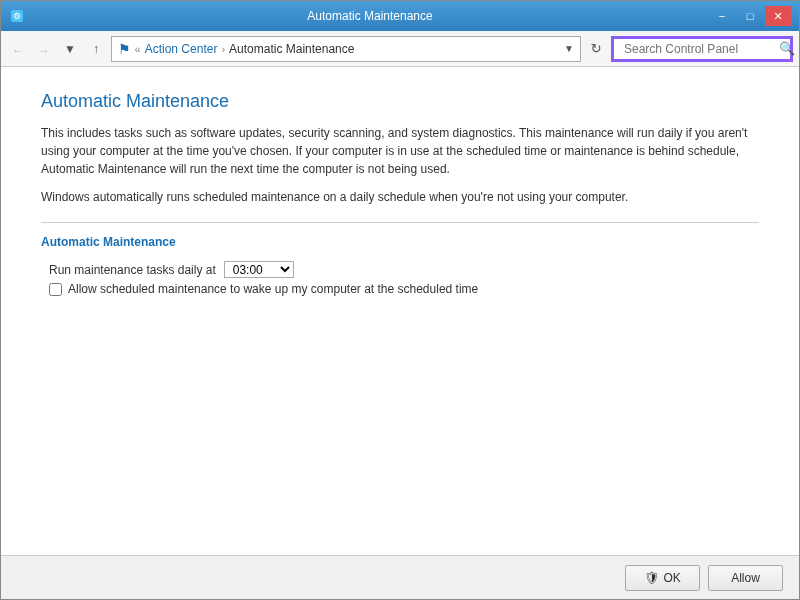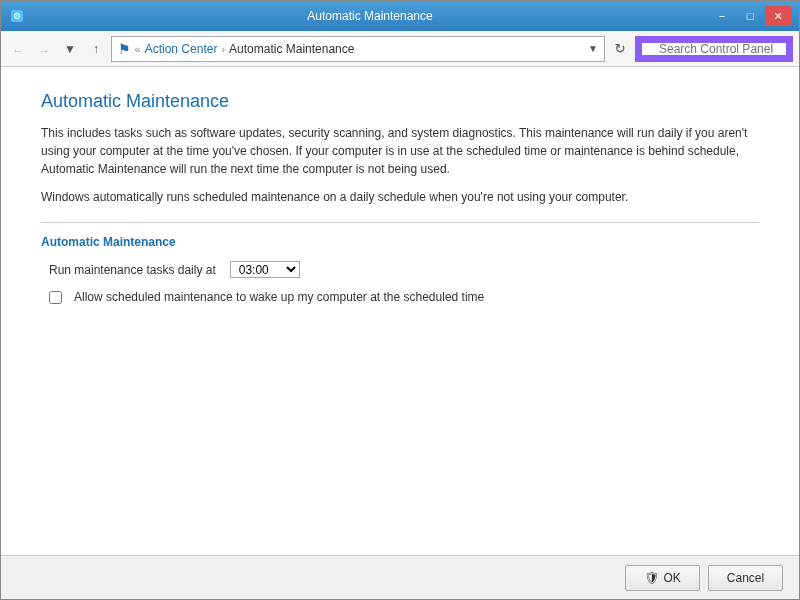--- a/index.html
+++ b/index.html
@@ -125,26 +125,26 @@
       background: transparent;
       cursor: pointer;
       display: flex;
       align-items: center;
       justify-content: center;
       color: #555;
       border-radius: 2px;
     }
     .search-box {
       height: 26px;
-      width: 158px;
-      border: 7px solid #8b5cf6;
+      width: 182px;
+      border: 3px solid #8b5cf6;
       background: white;
       display: flex;
       align-items: center;
-      padding: 0 17px;
+      padding: 0 10px;
     }
     .search-input {
       border: none;
       outline: none;
       flex: 1;
       font-size: 12px;
       color: #888;
       background: transparent;
     }
     .search-icon-btn {
@@ -180,41 +180,41 @@
     }
     .section-title {
       color: #1a6fb3;
       font-size: 12px;
       font-weight: 600;
       margin-bottom: 12px;
     }
     .setting-row {
       display: flex;
       align-items: center;
-      gap: 14px;
-      margin-bottom: 12px;
+      gap: 8px;
+      margin-bottom: 4px;
       margin-left: 8px;
     }
     .setting-label {
       font-size: 12px;
       color: #333;
     }
     .time-select {
       height: 17px;
       border: 1px solid #aaa;
       background: white;
       font-size: 12px;
       padding: 0 4px;
       cursor: pointer;
       min-width: 70px;
     }
     .checkbox-row {
       display: flex;
       align-items: center;
-      gap: 12px;
+      gap: 6px;
       margin-left: 8px;
     }
     .checkbox-row input[type="checkbox"] {
       width: 13px;
       height: 13px;
       cursor: pointer;
     }
     .checkbox-label {
       font-size: 12px;
       color: #333;
@@ -315,15 +315,15 @@
       <input type="checkbox" id="wakeCheckbox" style="">
       <label class="checkbox-label" for="wakeCheckbox">Allow scheduled maintenance to wake up my computer at the scheduled time</label>
     </div>
   </div>
 
   <div class="footer">
     <button class="footer-btn">
       <span>🛡</span>
       <span>OK</span>
     </button>
-    <button class="footer-btn">Cancel</button>
+    <button class="footer-btn">Allow</button>
   </div>
 </div>
 
 </body></html>

